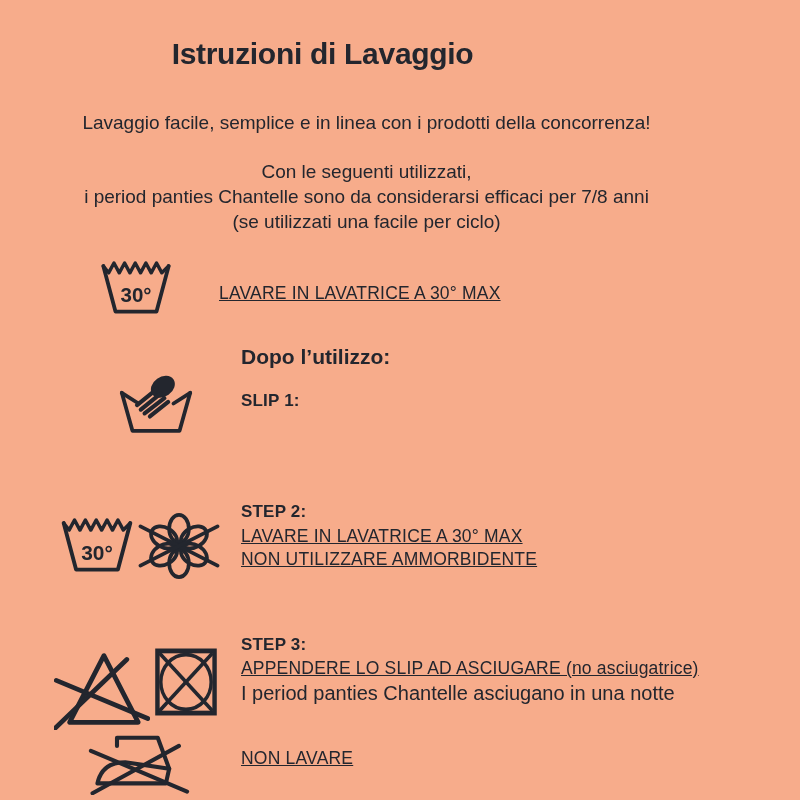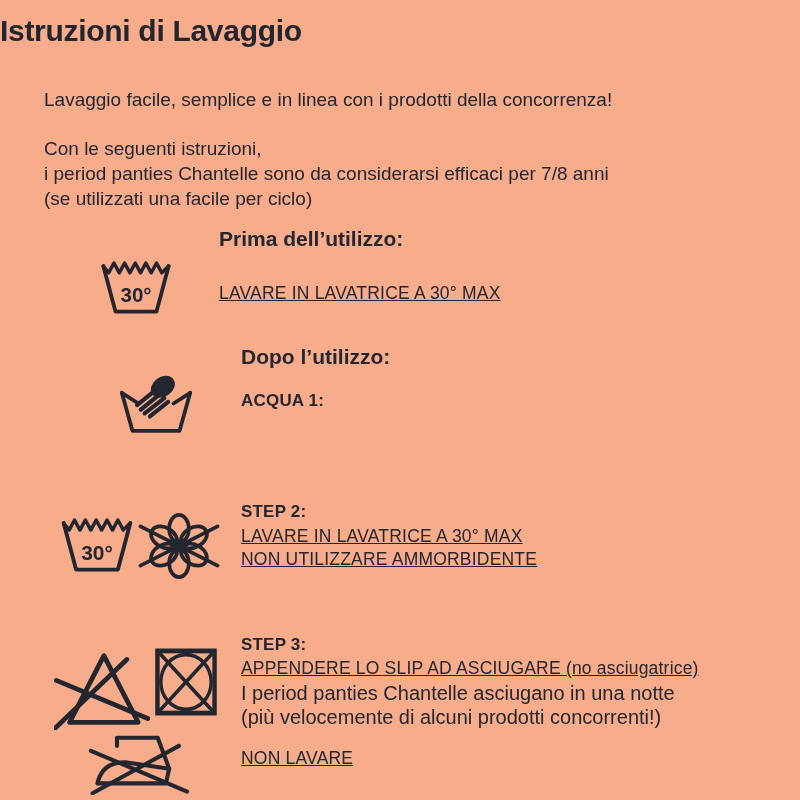--- a/index.html
+++ b/index.html
@@ -5,21 +5,21 @@
   html,body { margin:0; padding:0; }
   .canvas {
     position:relative;
     width:800px; height:800px;
     background:#F7AC8B;
     color:#23262E;
     font-family:"Liberation Sans", sans-serif;
     overflow:hidden;
   }
   .abs { position:absolute; }
-  .center { left:0; width:645px; text-align:left; }
+  .center { left:0; width:645px; text-align:center;margin-top:23px; }
   .title { font-size:30px; font-weight:700; letter-spacing:-0.3px; }
   .intro { font-size:19px; line-height:25px;padding-left:44px; }
   .sec-heading { font-size:21px; font-weight:700; }
   .step-label { font-size:17px; font-weight:700; letter-spacing:0.2px; }
   .caps { font-size:17.5px; letter-spacing:0.2px;text-decoration:underline; }
   .mixed { font-size:20px; }
   svg { display:block; color:#23262E; }
   svg .stroke { fill:none; stroke:currentColor; }
   svg .fill { fill:currentColor; stroke:none; }
   svg text { font-family:"Liberation Sans", sans-serif; font-weight:700; fill:currentColor; }
@@ -27,26 +27,25 @@
 </head>
 <body>
 
 <div class="canvas">
 
   <div class="abs center title" style="top:14px;">Istruzioni di Lavaggio</div>
 
   <div class="abs center intro" style="top:87px;">Lavaggio facile, semplice e in linea con i prodotti della concorrenza!</div>
 
   <div class="abs center intro" style="top:136px;">
-    <div>Con le seguenti istruzioni,</div>
+    <div>Con le seguenti utilizzati,</div>
     <div>i period panties Chantelle sono da considerarsi efficaci per 7/8 anni</div>
     <div>(se utilizzati una facile per ciclo)</div>
   </div>
 
-  <div class="abs sec-heading" style="left:219px; top:227px;">Prima dell’utilizzo:</div>
 
   <svg class="abs" style="left:98px; top:256px;" width="76" height="61" viewBox="0 0 100 80" aria-hidden="true">
     <polyline class="stroke" stroke-width="4.5" stroke-linejoin="round" stroke-linecap="round" points="7,13 14,22 21,9 28,22 35,9 42,22 49,9 56,22 63,9 70,22 77,9 84,22 93,13"></polyline>
     <path class="stroke" stroke-width="5" stroke-linejoin="round" stroke-linecap="round" d="M7,13 L23,73 L77,73 L93,13"></path>
     <text x="50" y="60" text-anchor="middle" font-size="27">30°</text>
   </svg>
 
   <div class="abs caps" style="left:219px; top:283px;">LAVARE IN LAVATRICE A 30° MAX</div>
 
   <div class="abs sec-heading" style="left:241px; top:345px;">Dopo l’utilizzo:</div>
@@ -55,21 +54,21 @@
     <path class="stroke" stroke-width="5" stroke-linejoin="round" stroke-linecap="round" d="M5,30 L19,80 L81,80 L95,30"></path>
     <path class="stroke" stroke-width="5" stroke-linecap="round" d="M5,30 L27,44"></path>
     <path class="stroke" stroke-width="5" stroke-linecap="round" d="M95,30 L73,44"></path>
     <ellipse class="fill" cx="59" cy="22" rx="17" ry="13" transform="rotate(-35 59 22)"></ellipse>
     <line class="stroke" stroke-width="5.5" stroke-linecap="round" x1="51" y1="25" x2="25" y2="46"></line>
     <line class="stroke" stroke-width="5.5" stroke-linecap="round" x1="56" y1="31" x2="30" y2="52"></line>
     <line class="stroke" stroke-width="5.5" stroke-linecap="round" x1="61" y1="37" x2="35" y2="57"></line>
     <line class="stroke" stroke-width="5.5" stroke-linecap="round" x1="66" y1="42" x2="42" y2="61"></line>
   </svg>
 
-  <div class="abs step-label" style="left:241px; top:391px;">ACQUA 1:</div>
+  <div class="abs step-label" style="left:241px; top:391px;">SLIP 1:</div>
 
   <div class="abs step-label" style="left:241px; top:502px;">STEP 2:</div>
 
   <svg class="abs" style="left:58px; top:513px;" width="78" height="62" viewBox="0 0 100 80" aria-hidden="true">
     <polyline class="stroke" stroke-width="4.5" stroke-linejoin="round" stroke-linecap="round" points="7,13 14,22 21,9 28,22 35,9 42,22 49,9 56,22 63,9 70,22 77,9 84,22 93,13"></polyline>
     <path class="stroke" stroke-width="5" stroke-linejoin="round" stroke-linecap="round" d="M7,13 L23,73 L77,73 L93,13"></path>
     <text x="50" y="60" text-anchor="middle" font-size="27">30°</text>
   </svg>
 
   <svg class="abs" style="left:138px; top:505px;" width="82" height="82" viewBox="0 0 100 100" aria-hidden="true">
@@ -98,21 +97,20 @@
 
   <svg class="abs" style="left:152px; top:645px;" width="68" height="74" viewBox="0 0 100 100" preserveAspectRatio="none" aria-hidden="true">
     <rect class="stroke" stroke-width="6.5" x="8" y="8" width="84" height="84"></rect>
     <circle class="stroke" stroke-width="5" cx="50" cy="50" r="37"></circle>
     <line class="stroke" stroke-width="5" x1="11" y1="11" x2="89" y2="89"></line>
     <line class="stroke" stroke-width="5" x1="89" y1="11" x2="11" y2="89"></line>
   </svg>
 
   <div class="abs caps" style="left:241px; top:658px;text-align:right;">APPENDERE LO SLIP AD ASCIUGARE (no asciugatrice)</div>
   <div class="abs mixed" style="left:241px; top:682px;">I period panties Chantelle asciugano in una notte</div>
-  <div class="abs mixed" style="left:241px; top:706px;">(più velocemente di alcuni prodotti concorrenti!)</div>
 
   <svg class="abs" style="left:86px; top:731px;" width="106" height="64" viewBox="0 0 130 78" aria-hidden="true">
     <path class="stroke" stroke-width="5" stroke-linejoin="round" stroke-linecap="round" d="M38,18 L38,8 L88,8 L102,46"></path>
     <path class="stroke" stroke-width="5" stroke-linejoin="round" stroke-linecap="round" d="M14,64 C18,46 30,38 48,38 L102,46 L98,64 Z"></path>
     <line class="stroke" stroke-width="5" stroke-linecap="round" x1="6" y1="24" x2="124" y2="74"></line>
     <line class="stroke" stroke-width="5" stroke-linecap="round" x1="114" y1="18" x2="8" y2="76"></line>
   </svg>
 
   <div class="abs caps" style="left:241px; top:748px;">NON LAVARE</div>
 

